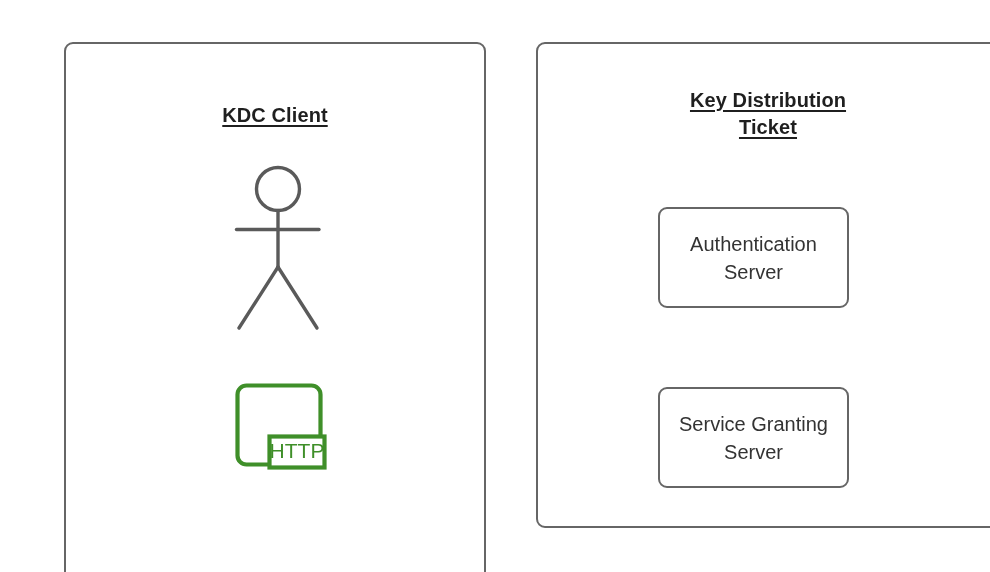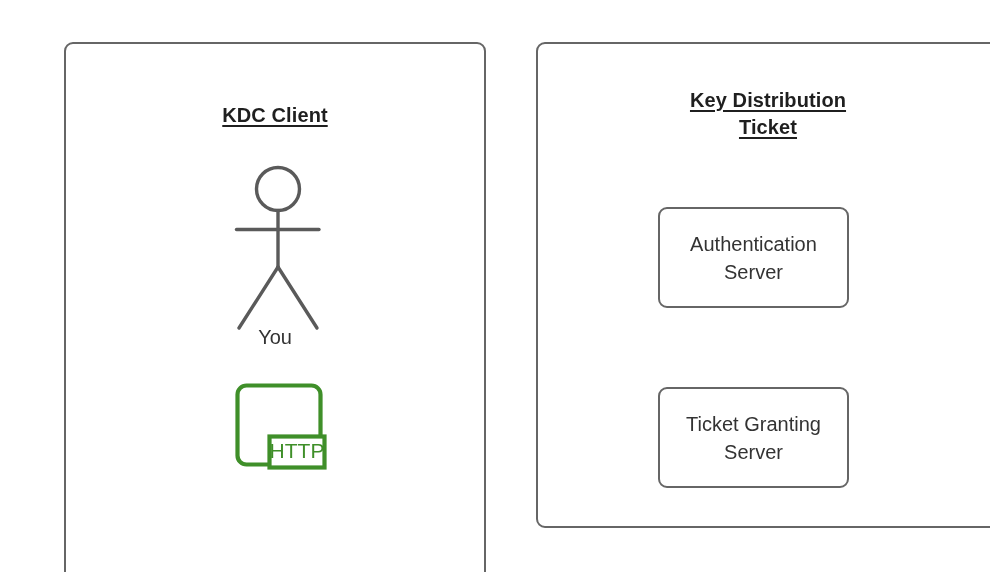--- a/index.html
+++ b/index.html
@@ -139,21 +139,20 @@
     <svg id="stick-figure" viewBox="0 0 110 180">
       <g fill="none" stroke="#5a5a5a" stroke-width="3.4" stroke-linecap="round">
         <circle cx="51" cy="30" r="21.5"></circle>
         <line x1="51" y1="51.5" x2="51" y2="108"></line>
         <line x1="9.5" y1="70.5" x2="92" y2="70.5"></line>
         <line x1="51" y1="108" x2="12" y2="169"></line>
         <line x1="51" y1="108" x2="90" y2="169"></line>
       </g>
     </svg>
 
-    <div class="figure-label" id="you-label">You</div>
 
     <svg id="http-service-icon" viewBox="0 0 92 88">
 
       <rect x="2.5" y="2.5" width="83" height="79" rx="9" ry="9" fill="#ffffff" stroke="#3f8f29" stroke-width="4.2"></rect>
 
       <rect x="34.5" y="53.5" width="55" height="31" fill="#ffffff" stroke="#3f8f29" stroke-width="4.2"></rect>
       <text x="62" y="75" text-anchor="middle" font-family="'Liberation Sans', sans-serif" font-size="21" fill="#3f8f29">HTTP</text>
     </svg>
 
   </div>
@@ -167,19 +166,19 @@
 
     <div class="server-box" id="box-authentication-server">
       <div class="server-label">
         <span>Authentication</span><br>
         <span>Server</span>
       </div>
     </div>
 
     <div class="server-box" id="box-ticket-granting-server">
       <div class="server-label">
-        <span>Ticket Granting</span><br>
+        <span>Service Granting</span><br>
         <span>Server</span>
       </div>
     </div>
   </div>
 
 </div>
 
 </body></html>

